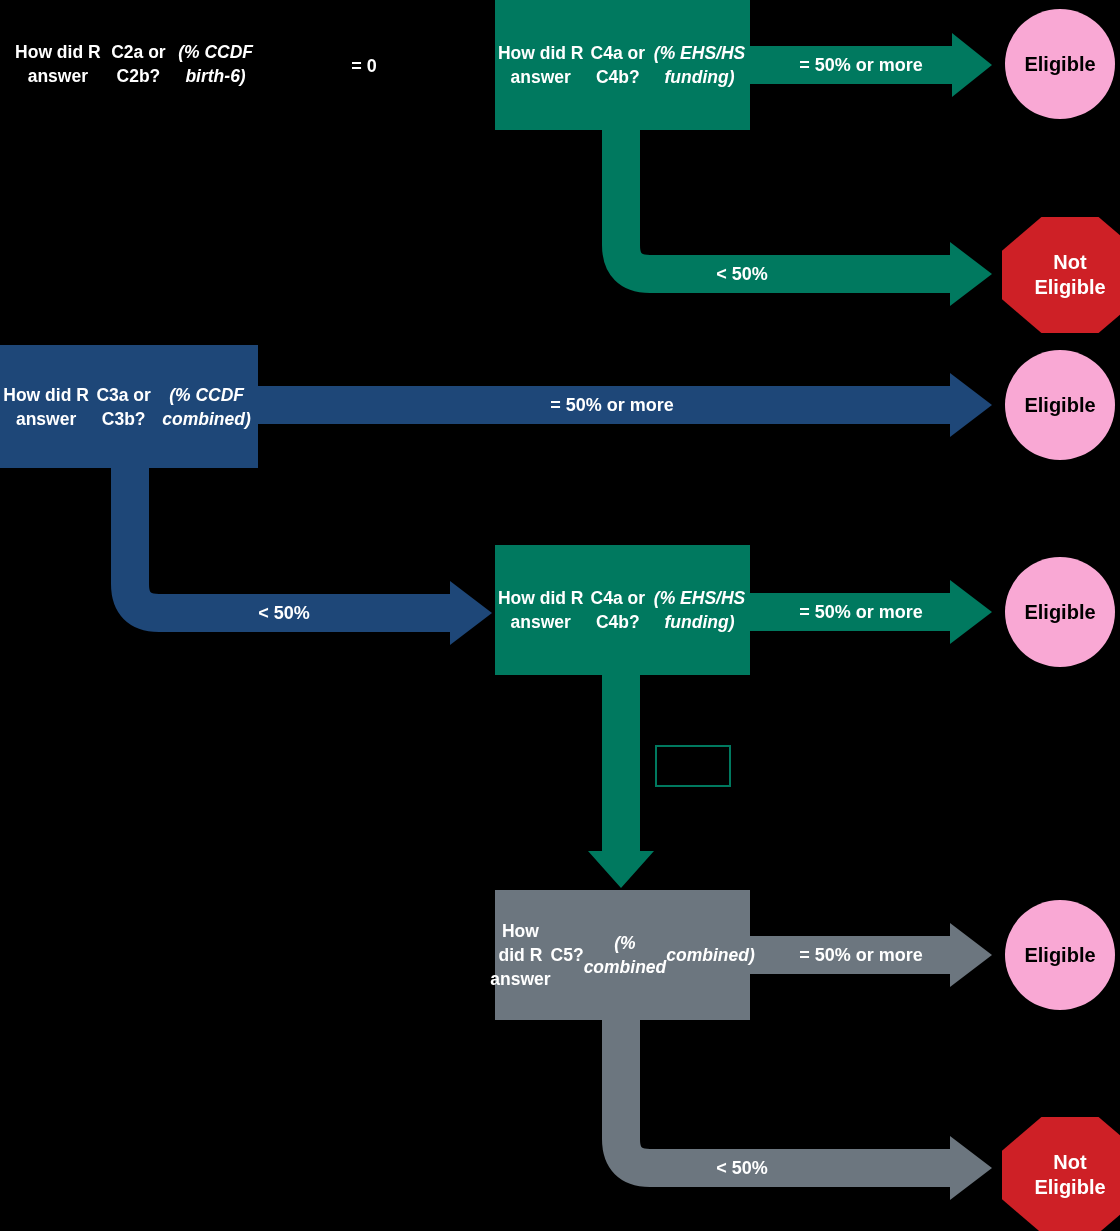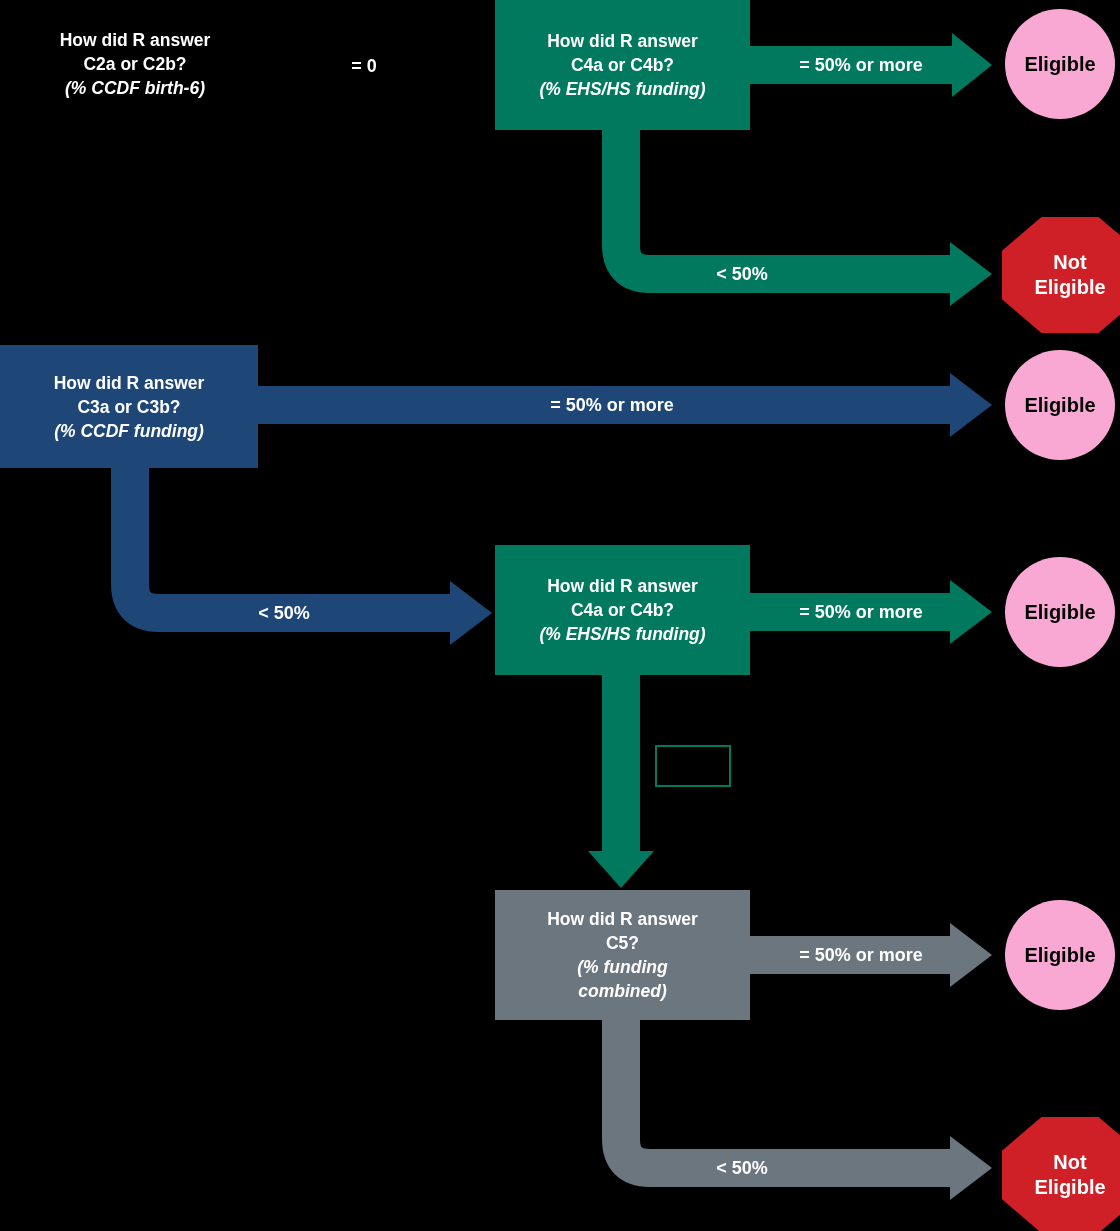--- a/index.html
+++ b/index.html
@@ -16,21 +16,20 @@
 
   svg.arrow-layer {
     position: absolute;
     left: 0; top: 0;
     width: 1120px; height: 1231px;
   }
 
   .node {
     position: absolute;
     display: flex;
-    flex-direction: column;
     justify-content: center;
     align-items: center;
     text-align: center;
     color: #fff;
     font-weight: bold;
     font-size: 17.5px;
     line-height: 24px;
   }
   .node.teal  { background: #00795F; }
   .node.blue  { background: #1E4778; }
@@ -115,33 +114,33 @@
 
   <div class="node teal" style="left:495px; top:0px; width:255px; height:130px;">
     <div>How did R answer</div>
     <div>C4a or C4b?</div>
     <div class="italic">(% EHS/HS funding)</div>
   </div>
 
   <div class="node blue" style="left:0px; top:345px; width:258px; height:123px;">
     <div>How did R answer</div>
     <div>C3a or C3b?</div>
-    <div class="italic">(% CCDF funding)</div>
+    <div class="italic">(% CCDF combined)</div>
   </div>
 
   <div class="node teal" style="left:495px; top:545px; width:255px; height:130px;">
     <div>How did R answer</div>
     <div>C4a or C4b?</div>
     <div class="italic">(% EHS/HS funding)</div>
   </div>
 
   <div class="node gray" style="left:495px; top:890px; width:255px; height:130px;">
     <div>How did R answer</div>
     <div>C5?</div>
-    <div class="italic">(% funding</div>
+    <div class="italic">(% combined</div>
     <div class="italic">combined)</div>
   </div>
 
   <div class="edge-label" style="left:364px; top:66px;">= 0</div>
   <div class="edge-label" style="left:861px; top:65px;">= 50% or more</div>
   <div class="edge-label" style="left:742px; top:274px;">&lt; 50%</div>
   <div class="edge-label" style="left:612px; top:405px;">= 50% or more</div>
   <div class="edge-label" style="left:284px; top:613px;">&lt; 50%</div>
   <div class="edge-label" style="left:861px; top:612px;">= 50% or more</div>
   <div class="edge-label" style="left:861px; top:955px;">= 50% or more</div>

